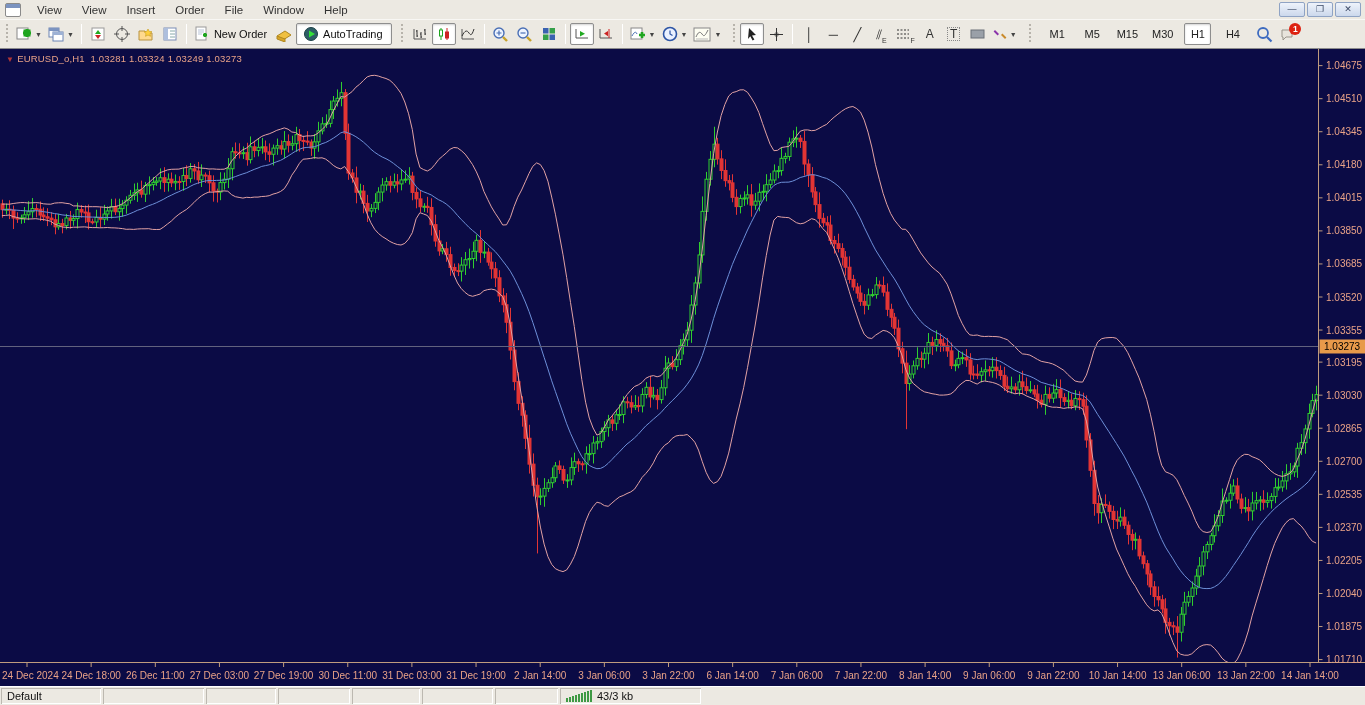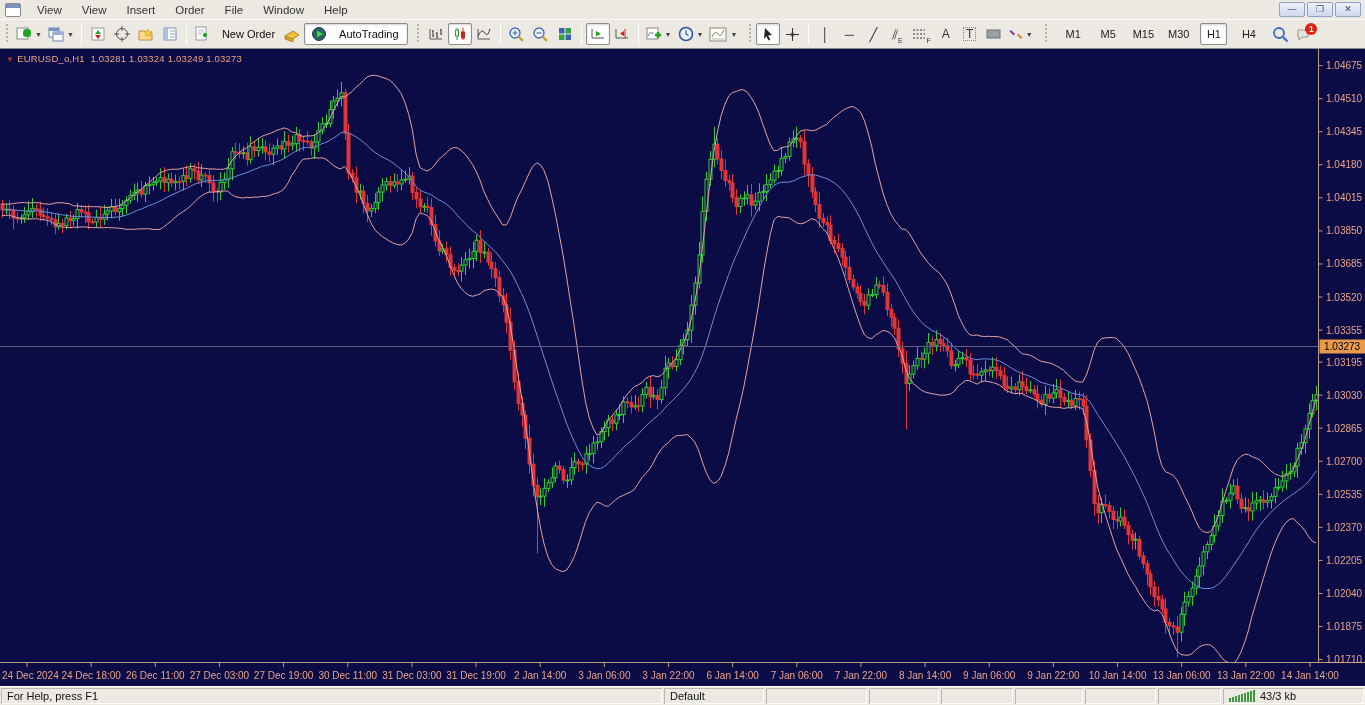--- a/index.html
+++ b/index.html
@@ -19,21 +19,21 @@
   .toolbar { height:29px; background:#ece9e2; display:flex; align-items:center; padding:0 2px;
              border-bottom:1px solid #8c8c8c; }
   .grip { width:5px; height:20px; margin:0 3px;
           background:repeating-linear-gradient(to bottom,#b7b3ab 0 2px,transparent 2px 4px);
           background-size:2px 100%; background-repeat:no-repeat; background-position:1px 0; }
   .sep { width:1px; height:20px; background:#c2beb6; border-right:1px solid #ffffff; margin:0 4px; }
   .tb-btn { height:22px; min-width:24px; padding:0 2px; display:flex; align-items:center; justify-content:center;
             gap:2px; border:1px solid transparent; border-radius:2px; font-size:11px; color:#222; }
   .tb-btn.pressed { border:1px solid #8e8e8e; background:#ffffff; box-shadow:inset 0 1px 2px rgba(0,0,0,.18); }
   .drop { font-size:7px; color:#444; margin-left:1px; }
-  .tb-label { font-size:11px; color:#111; padding:0 2px;margin-left:8px; }
+  .tb-label { font-size:11px; color:#111; padding:0 2px; }
   .glyph { font-size:13px; color:#333; line-height:1; }
   .sub-letter { font-size:7px; color:#333; margin-left:-2px; align-self:flex-end; }
   .period-btn { min-width:27px; font-size:11px; color:#222;margin-left:8px; }
   
   .chart-panel { position:relative; width:1284px; height:637px; background:#0b0b45; }
   .chart-title { position:absolute; left:6px; top:4px; font-size:9.5px; color:#e9a287; z-index:5;
                  letter-spacing:.2px; white-space:nowrap; }
   .chart-title .tri { color:#b23737; font-size:8px; margin-right:3px; }
   svg text { font-family:"Liberation Sans", sans-serif; }
   
@@ -1099,23 +1099,20 @@
       <line x1="1245.8500000000001" y1="614" x2="1245.8500000000001" y2="618" stroke="#bf9c7e"></line>
       <text x="1245.8500000000001" y="630" font-size="10" text-anchor="middle" fill="#e9a287">13 Jan 22:00</text>
       <line x1="1310" y1="614" x2="1310" y2="618" stroke="#bf9c7e"></line>
       <text x="1310" y="630" font-size="10" text-anchor="middle" fill="#e9a287">14 Jan 14:00</text>
       <rect x="1319.5" y="290.5" width="45.5" height="14" fill="#e89a4a"></rect>
       <text x="1324" y="301.3" font-size="10" fill="#000000">1.03273</text>
     </svg>
 </div>
 
 <div class="statusbar">
-  <div class="cell" style="flex:1;">
-      <span>For Help, press F1</span>
-    </div>
   <div class="cell" style="width:100px;">
       <span>Default</span>
     </div>
   <div class="cell" style="width:101px;"></div>
   <div class="cell" style="width:70px;"></div>
   <div class="cell" style="width:72px;"></div>
   <div class="cell" style="width:68px;"></div>
   <div class="cell" style="width:71px;"></div>
   <div class="cell" style="width:63px;"></div>
   <div class="cell" style="width:141px;">

